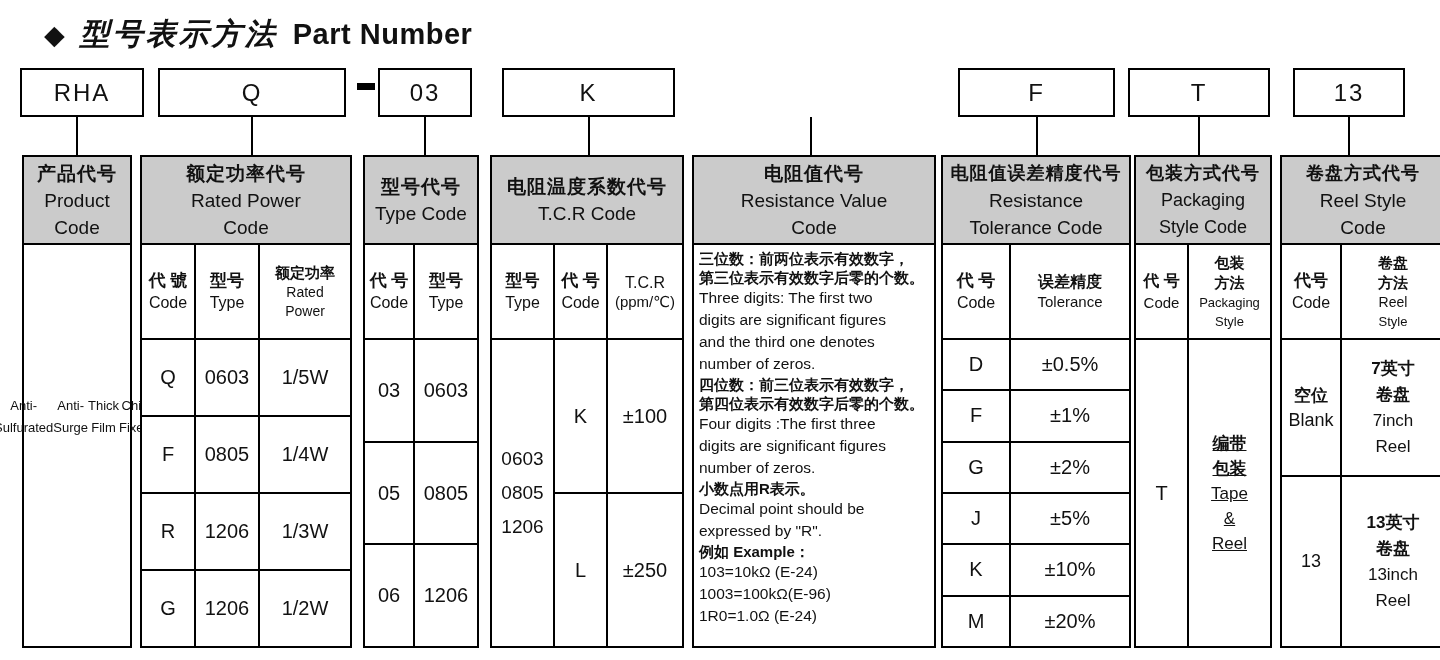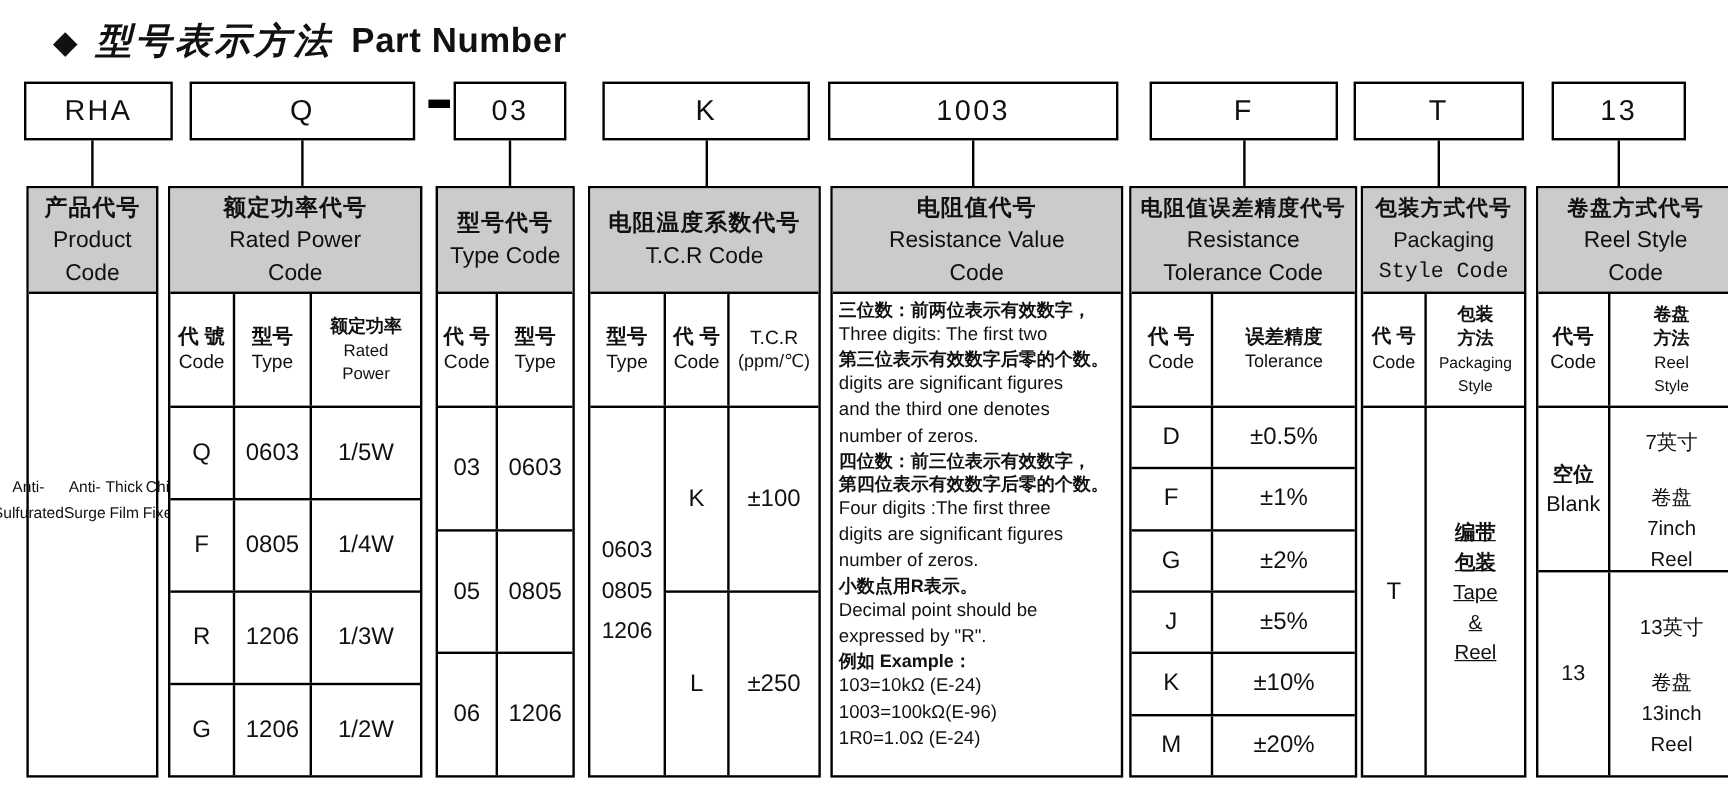--- a/index.html
+++ b/index.html
@@ -79,39 +79,38 @@
 
   
   .reel-row1 { height:137px; flex:none; display:flex; border-bottom:2px solid #000; }
   .reel-row2 { flex:1; display:flex; }
   .reel-code { width:60px; flex:none; border-right:2px solid #000; display:flex;
                flex-direction:column; justify-content:center; align-items:center;
                text-align:center; line-height:25px; font-size:18px; }
   .reel-code .zh { font-weight:700; font-size:17px; }
   .reel-style { flex:1; display:flex; flex-direction:column; justify-content:center;
                 align-items:center; text-align:center; line-height:26px; font-size:17px; }
-  .reel-style .zh { font-weight:400;margin-top:20px; }
+  .reel-style .zh { font-weight:700; }
 </style>
 </head>
 <body>
 
 <div class="page">
 
   <div class="title">
     <span class="bullet">◆</span>
     <span class="zh">型号表示方法</span>
     <span class="en">Part Number</span>
   </div>
 
   <div class="pnbox" style="left:20px;width:124px;">RHA</div>
   <div class="pnbox" style="left:158px;width:188px;">Q</div>
   <div class="dash"></div>
   <div class="pnbox" style="left:378px;width:94px;">03</div>
   <div class="pnbox" style="left:502px;width:173px;">K</div>
-  <div class="pnbox" style="left:690px;width:242px;">1003</div>
   <div class="pnbox" style="left:958px;width:157px;">F</div>
   <div class="pnbox" style="left:1128px;width:142px;">T</div>
   <div class="pnbox" style="left:1293px;width:112px;">13</div>
 
   <div class="connector" style="left:76px;"></div>
   <div class="connector" style="left:251px;"></div>
   <div class="connector" style="left:424px;"></div>
   <div class="connector" style="left:588px;"></div>
   <div class="connector" style="left:810px;"></div>
   <div class="connector" style="left:1036px;"></div>
@@ -251,22 +250,22 @@
   </div>
 
   <div class="col" style="left:692px;width:244px;">
     <div class="hdr">
       <div class="zh">电阻值代号</div>
       <div class="en">Resistance Value</div>
       <div class="en">Code</div>
     </div>
     <div class="val-body">
       <div class="vline zh">三位数：前两位表示有效数字，</div>
+      <div class="vline zh">第三位表示有效数字后零的个数。</div>
       <div class="vline en">Three digits: The first two</div>
-      <div class="vline zh">第三位表示有效数字后零的个数。</div>
       <div class="vline en">digits are significant figures</div>
       <div class="vline en">and the third one denotes</div>
       <div class="vline en">number of zeros.</div>
       <div class="vline zh">四位数：前三位表示有效数字，</div>
       <div class="vline zh">第四位表示有效数字后零的个数。</div>
       <div class="vline en">Four digits :The first three</div>
       <div class="vline en">digits are significant figures</div>
       <div class="vline en">number of zeros.</div>
       <div class="vline zh">小数点用R表示。</div>
       <div class="vline en">Decimal point should be</div>
@@ -319,21 +318,21 @@
         <div class="cell w68">M</div>
         <div class="cell grow">±20%</div>
       </div>
     </div>
   </div>
 
   <div class="col" style="left:1134px;width:138px;">
     <div class="hdr">
       <div class="zh" style="font-size:18px;">包装方式代号</div>
       <div class="en" style="font-size:18px;">Packaging</div>
-      <div class="en" style="font-size:18px;font-family:Liberation Mono, monospace;">Style Code</div>
+      <div class="en" style="font-size:18px;">Style Code</div>
     </div>
     <div class="sub">
       <div class="scell w53">
         <div class="zh" style="font-size:16px;">代 号</div>
         <div class="en" style="font-size:15px;">Code</div>
       </div>
       <div class="scell grow">
         <div class="sm-zh">包装</div>
         <div class="sm-zh">方法</div>
         <div class="sm-en" style="font-size:13px;">Packaging</div>

